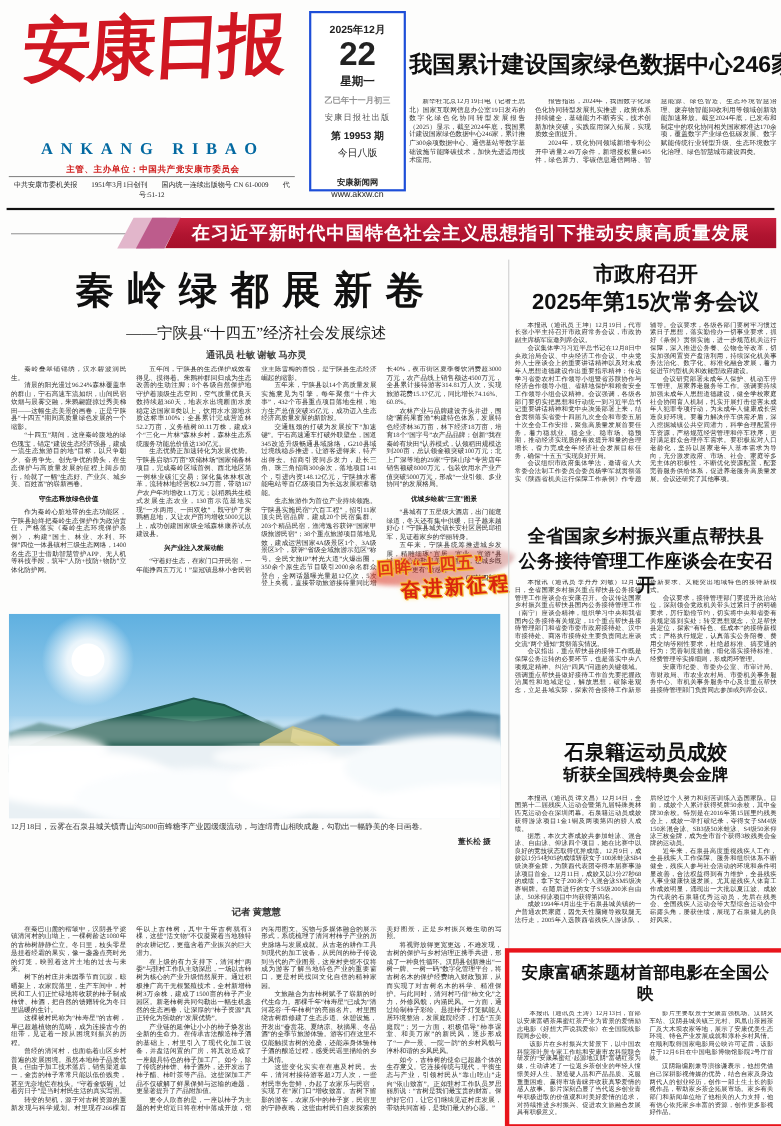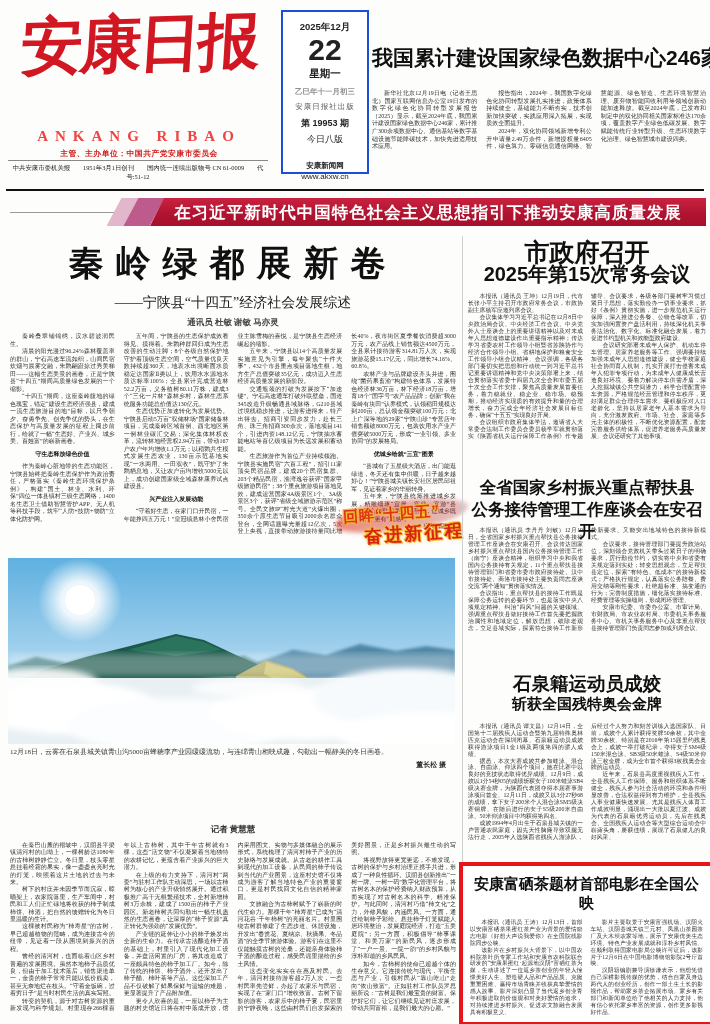--- a/index.html
+++ b/index.html
@@ -11,21 +11,21 @@
   .body-txt{text-align:justify;color:#2f2f2f;overflow:hidden;column-fill:balance;}
   .body-txt p.para{margin:0;text-indent:2em;}
   .body-txt p.cont{margin:0;text-indent:0;text-align:right;font-weight:bold;}
   .body-txt .subhead{font-family:"Liberation Sans","DejaVu Sans",sans-serif;
         font-weight:bold;text-align:center;text-indent:0;margin:5px 0;color:#111;}
   .hline{background:#111;}
   .headline{font-family:"Liberation Sans","DejaVu Sans",sans-serif;font-weight:900;color:#101010;}
   
   .mast-title{font-size:62px;font-weight:900;color:#d01722;letter-spacing:-3px;line-height:1.05;
         transform:rotate(-1.5deg) skewX(-5deg);font-family:"Liberation Serif","DejaVu Serif",serif;}
-  .mast-latin{font-size:15px;font-weight:bold;color:#ef4444;letter-spacing:7px;}
+  .mast-latin{font-size:15px;font-weight:bold;color:#0369a1;letter-spacing:7px;}
   .mast-sup{font-size:7.8px;font-weight:bold;color:#d0201f;letter-spacing:.5px;}
   .org-row{font-size:6.4px;color:#222;}
   
   .datebox{border:2px solid #1d4ed8;background:#fff;text-align:center;}
   .db-ym{font-size:9.5px;font-weight:bold;margin-top:9px;}
   .db-day{font-size:30px;font-weight:bold;line-height:32px;font-family:"Liberation Sans",sans-serif;}
   .db-week{font-size:10.5px;font-weight:bold;margin-top:1px;}
   .db-lunar{font-size:7.5px;color:#8f8f8f;margin-top:6px;font-weight:bold;}
   .db-pub{font-size:7.5px;color:#555;margin-top:5px;letter-spacing:1px;}
   .db-issue{font-size:9px;font-weight:bold;margin-top:5px;}
@@ -110,21 +110,21 @@
       <p class="para">五年来，宁陕县统筹推进城乡发展，精雕细琢“宜居、宜业、宜游”县城，用心勾勒和美乡村图景，让城乡既有“颜值”更有“质感”。</p>
       <p class="cont">（下转四版）</p>
     </div>
   <div class="abs jump sans" style="left:344px;top:504px;width:120px;height:50px;">
     <div class="l1">回眸“十四五”</div>
     <div class="l2">奋进新征程</div>
   </div>
 
   <div class="abs" style="left:462px;top:236px;width:1px;height:780px;background:#cfcfcf;"></div>
 
-  <div class="abs headline center" style="left:468px;top:236px;width:238px;font-size:25px;">市政府召开</div>
+  <div class="abs headline center" style="left:468px;top:236px;width:238px;font-size:19px;">市政府召开</div>
   <div class="abs headline center" style="left:468px;top:261px;width:238px;font-size:20px;">2025年第15次常务会议</div>
   <div class="abs body-txt" style="left:468px;top:293px;width:238px;height:178px;column-count:2;column-gap:8px;font-size:5.8px;line-height:7px;">
       <p class="para">本报讯（通讯员 王坤）12月19日，代市长张小平主持召开市政府常务会议，市政协副主席杨军应邀列席会议。</p>
       <p class="para">会议集体学习习近平总书记在12月8日中央政治局会议、中央经济工作会议、中央党外人士座谈会上的重要讲话精神以及对未成年人思想道德建设作出重要指示精神；传达学习省委农村工作领导小组暨省苏陕协作与经济合作领导小组、省耕地保护和粮食安全工作领导小组会议精神。会议强调，各级各部门要切实把思想和行动统一到习近平总书记重要讲话精神和党中央决策部署上来，结合贯彻落实省委十四届九次全会和市委五届十次全会工作安排，聚焦高质量发展首要任务，着力稳就业、稳企业、稳市场、稳预期，推动经济实现质的有效提升和量的合理增长，奋力完成全年经济社会发展目标任务，确保“十五五”实现良好开局。</p>
       <p class="para">会议组织市政府集体学法，邀请省人大常委会法制工作委员会委员杨学军就贯彻落实《陕西省机关运行保障工作条例》作专题辅导。会议要求，各级各部门要树牢习惯过紧日子思想，落实勤俭办一切事业要求，抓好《条例》贯彻实施，进一步规范机关运行保障，深入推进公务餐、公物仓等改革，切实加强闲置资产盘活利用，持续深化机关事务法治化、数字化、标准化融合发展，着力促进节约型机关和效能型政府建设。</p>
       <p class="para">会议研究部署未成年人保护、机动车停车管理、居家养老服务等工作。强调要持续加强未成年人思想道德建设，健全学校家庭社会协同育人机制，扎实开展打击侵害未成年人犯罪专项行动，为未成年人健康成长营造良好环境。要着力解决停车供需矛盾，深入挖掘城镇公共空间潜力，科学合理配置停车资源，严格规范经营管理和停车秩序，更好满足群众合理停车需求。要积极应对人口老龄化，坚持以居家老年人基本需求为导向，充分激发政府、市场、社会、家庭等多元主体的积极性，不断优化资源配置，配套完善服务供给体系，促进养老服务高质量发展。会议还研究了其他事项。</p>
     </div>
 
   <div class="abs headline center" style="left:468px;top:477px;width:238px;font-size:16.5px;">全省国家乡村振兴重点帮扶县</div>
   <div class="abs headline center" style="left:468px;top:499px;width:238px;font-size:16.5px;">公务接待管理工作座谈会在安召开</div>

